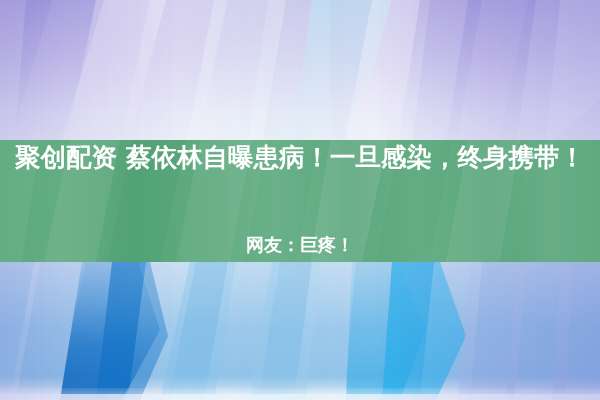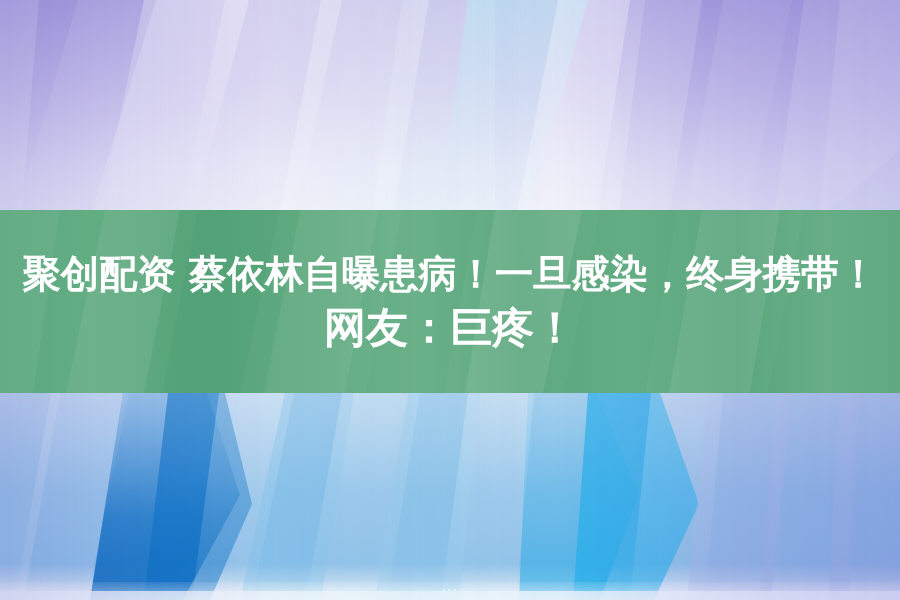--- a/index.html
+++ b/index.html
@@ -84,34 +84,34 @@
   
   #headline {
     position: absolute;
     left: 0;
     top: 140px;
     width: 600px;
     height: 122px;
     display: flex;
     flex-direction: column;
     align-items: center;
-    justify-content: center;
+    justify-content: space-between;
     gap: 2px;
   }
   .headline-line {
     color: #ffffff;
     font-weight: bold;
     font-size: 26px;
     line-height: 34px;
     letter-spacing: 0px;
     white-space: nowrap;
     text-align: center;
   }
   .headline-line.l1 { font-size: 25.5px; }
-  .headline-line.l2 { font-size: 28px; }
+  .headline-line.l2 { font-size: 18px; }
 
   
   #watermark {
     position: absolute;
     left: 0;
     bottom: 3px;
     width: 600px;
     text-align: center;
     font-size: 9px;
     color: rgba(255,255,255,0.72);

